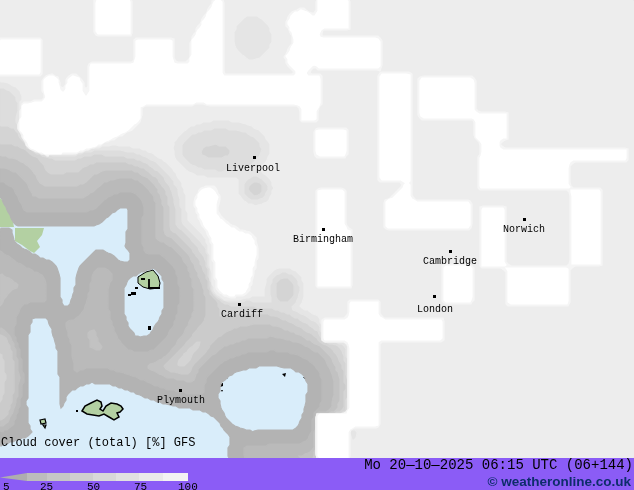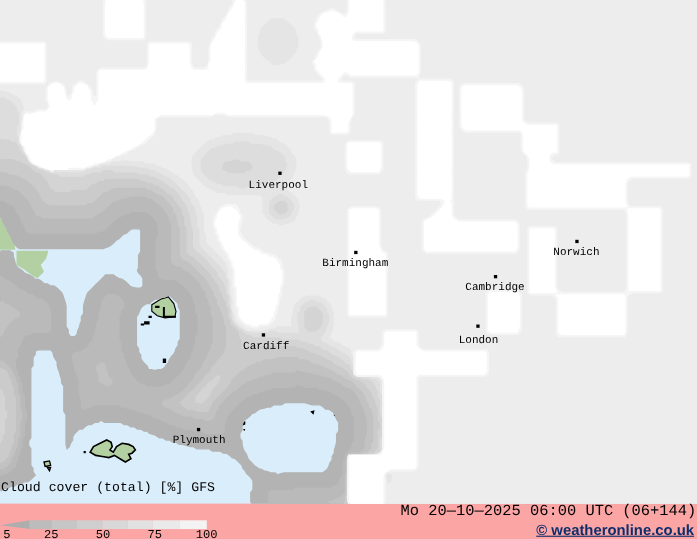--- a/index.html
+++ b/index.html
@@ -1,15 +1,15 @@
 <!DOCTYPE html>
 <html><head><meta charset="utf-8"><style>
 html,body{margin:0;padding:0;background:#fff;}
 *{-webkit-font-smoothing:antialiased;}
-#wrap{position:relative;width:634px;height:490px;background:#fca5a5;overflow:hidden;
+#wrap{position:relative;width:634px;height:490px;background:#8b5cf6;overflow:hidden;
 font-family:"Liberation Mono",monospace;}
 .lbl{font:10px "Liberation Mono",monospace;fill:#000;filter:grayscale(1);}
 </style></head><body>
 <div id="wrap">
 <svg width="634" height="458" viewBox="0 0 634 458" shape-rendering="auto">
 
 <rect x="0" y="0" width="634" height="458" fill="#d9edfa"></rect>
 
 <path fill="#b3d0a2" d="M0,198 L10,206 14,227 0,227 Z"></path>
 
@@ -77,21 +77,21 @@
 
 <text class="lbl" x="242" y="317" text-anchor="middle">Cardiff</text>
 
 <rect x="179" y="389" width="3" height="3" fill="#000"></rect>
 
 <text class="lbl" x="181" y="403" text-anchor="middle">Plymouth</text>
 </svg>
 
 <div style="position:absolute;left:1px;top:436px;font:12px 'Liberation Mono',monospace;color:#000;white-space:pre;filter:grayscale(1);">Cloud cover (total) [%] GFS</div>
 
-<div style="position:absolute;right:1px;top:457px;font:14px 'Liberation Mono',monospace;color:#000;white-space:pre;filter:grayscale(1);">Mo 20—10—2025 06:00 UTC (06+144)</div>
+<div style="position:absolute;right:1px;top:457px;font:14px 'Liberation Mono',monospace;color:#000;white-space:pre;filter:grayscale(1);">Mo 20—10—2025 06:15 UTC (06+144)</div>
 
 <svg width="200" height="10" viewBox="0 0 200 10" style="position:absolute;left:0;top:472px;">
 <polygon points="0,5.5 27,1 27,9" fill="#aeaeae"></polygon>
 <rect x="27" y="1" width="20" height="8" fill="#bcbcbc"></rect>
 <rect x="47" y="1" width="23" height="8" fill="#c6c6c6"></rect>
 <rect x="70" y="1" width="23" height="8" fill="#cfcfcf"></rect>
 <rect x="93" y="1" width="23" height="8" fill="#d8d8d8"></rect>
 <rect x="116" y="1" width="23" height="8" fill="#e1e1e1"></rect>
 <rect x="139" y="1" width="24" height="8" fill="#eaeaea"></rect>
 <rect x="163" y="1" width="25" height="8" fill="#f3f3f3"></rect>
@@ -100,13 +100,13 @@
 <div style="position:absolute;left:3px;top:481px;font:11px 'Liberation Mono',monospace;color:#000;filter:grayscale(1);">5</div>
 
 <div style="position:absolute;left:40px;top:481px;font:11px 'Liberation Mono',monospace;color:#000;filter:grayscale(1);">25</div>
 
 <div style="position:absolute;left:87px;top:481px;font:11px 'Liberation Mono',monospace;color:#000;filter:grayscale(1);">50</div>
 
 <div style="position:absolute;left:134px;top:481px;font:11px 'Liberation Mono',monospace;color:#000;filter:grayscale(1);">75</div>
 
 <div style="position:absolute;left:178px;top:481px;font:11px 'Liberation Mono',monospace;color:#000;filter:grayscale(1);">100</div>
 
-<div style="position:absolute;right:3px;top:474px;font:bold 13.5px 'Liberation Sans',sans-serif;color:#0d2d6b;text-decoration:underline;">© weatheronline.co.uk</div>
+<div style="position:absolute;right:3px;top:474px;font:bold 13.5px 'Liberation Sans',sans-serif;color:#0d2d6b;">© weatheronline.co.uk</div>
 </div>
 </body></html>

